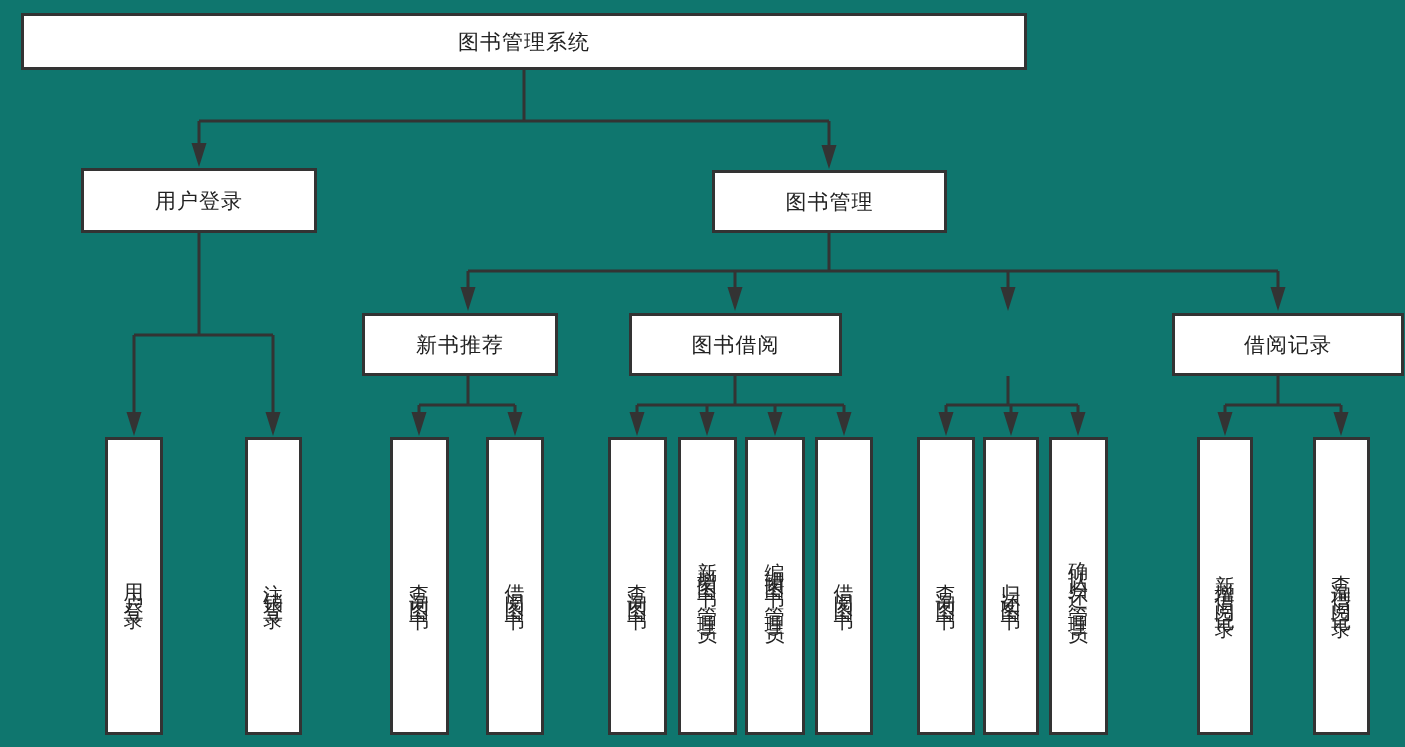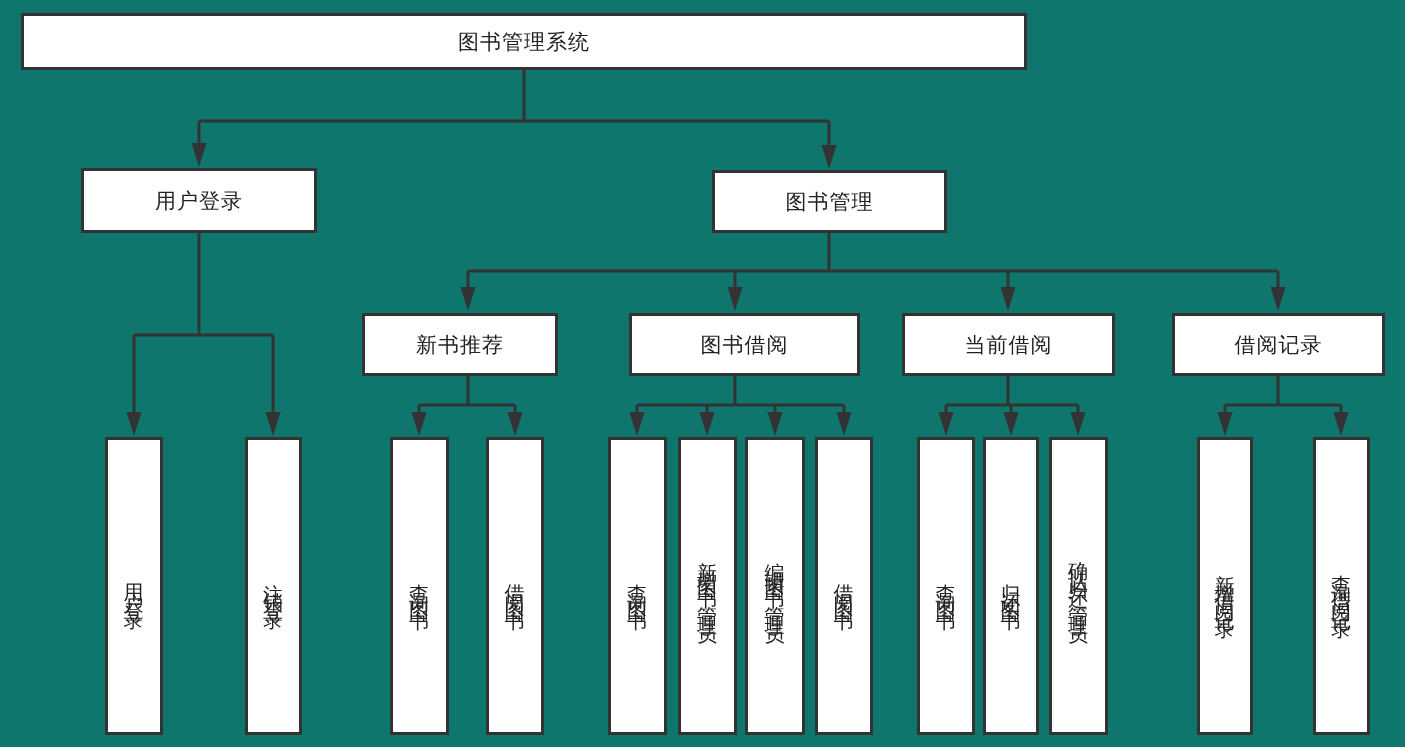--- a/index.html
+++ b/index.html
@@ -101,23 +101,22 @@
       <polygon points="1333.5,412 1348.5,412 1341,436"></polygon>
     </g>
   </svg>
 
   <div class="node h" style="left:21px;top:13px;width:1006px;height:57px">图书管理系统</div>
 
   <div class="node h" style="left:81px;top:168px;width:236px;height:65px">用户登录</div>
   <div class="node h" style="left:712px;top:170px;width:235px;height:63px">图书管理</div>
 
   <div class="node h" style="left:362px;top:313px;width:196px;height:63px">新书推荐</div>
-  <div class="node h" style="left:629px;top:313px;width:231px;height:63px">图书借阅</div>
-  <div class="node h" style="left:902px;top:313px;width:213px;height:63px">当前借阅</div>
-  <div class="node h" style="left:1172px;top:313px;width:213px;height:63px">借阅记录</div>
+  <div class="node h" style="left:629px;top:313px;width:213px;height:63px">图书借阅</div>
+  <div class="node h" style="left:1172px;top:313px;width:232px;height:63px">借阅记录</div>
 
   <div class="node v" style="left:105px;top:437px;width:58px;height:298px">用户登录</div>
   <div class="node v" style="left:245px;top:437px;width:57px;height:298px">注销登录</div>
 
   <div class="node v" style="left:390px;top:437px;width:59px;height:298px">查询图书</div>
   <div class="node v" style="left:486px;top:437px;width:58px;height:298px">借阅图书</div>
 
   <div class="node v" style="left:608px;top:437px;width:59px;height:298px">查询图书</div>
   <div class="node v" style="left:678px;top:437px;width:59px;height:298px">新增图书（管理员）</div>
   <div class="node v" style="left:745px;top:437px;width:60px;height:298px">编辑图书（管理员）</div>

